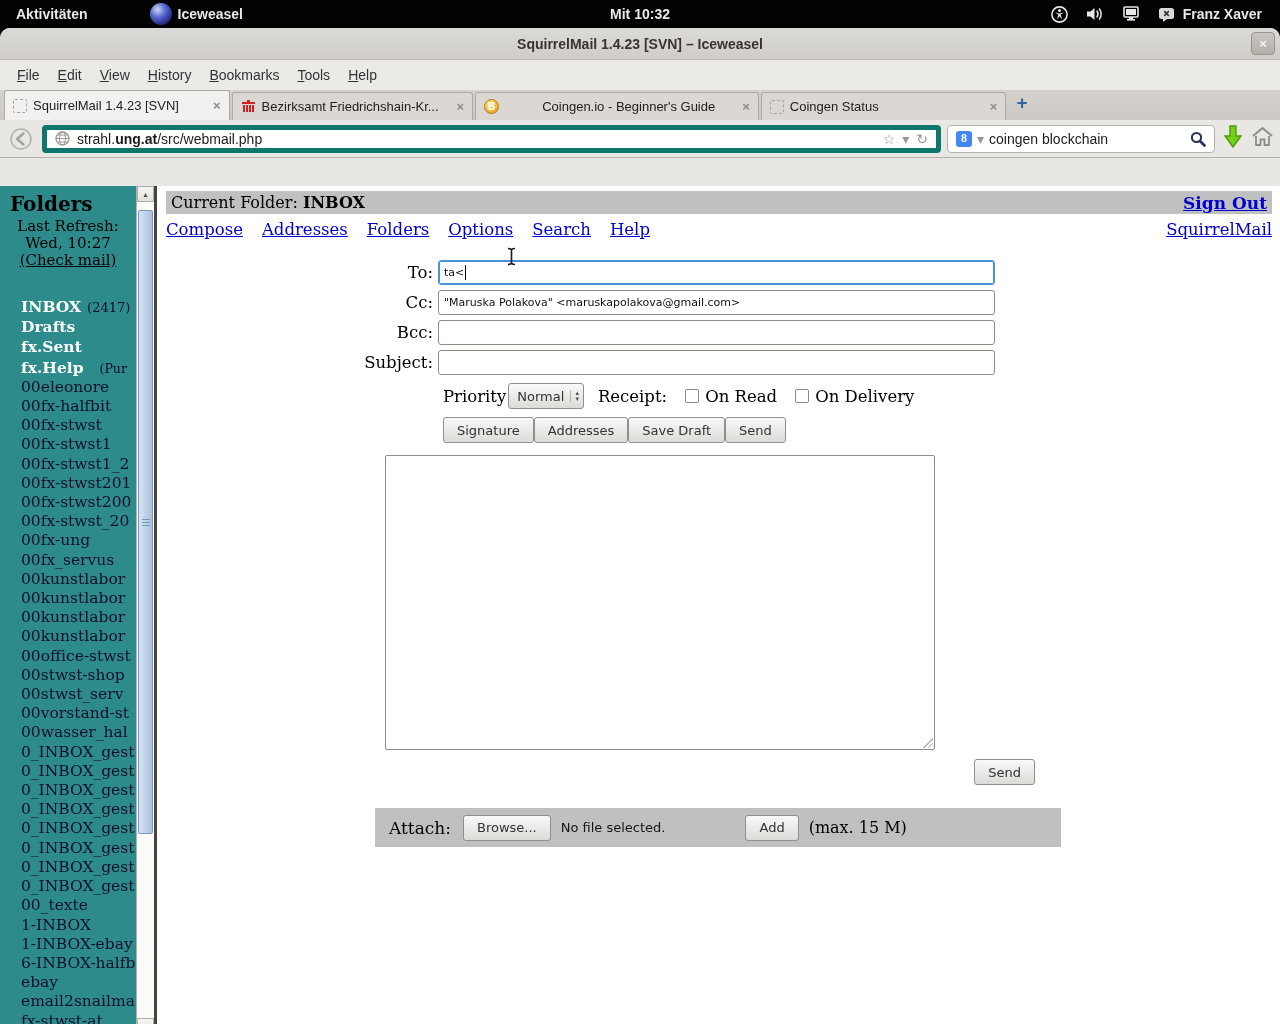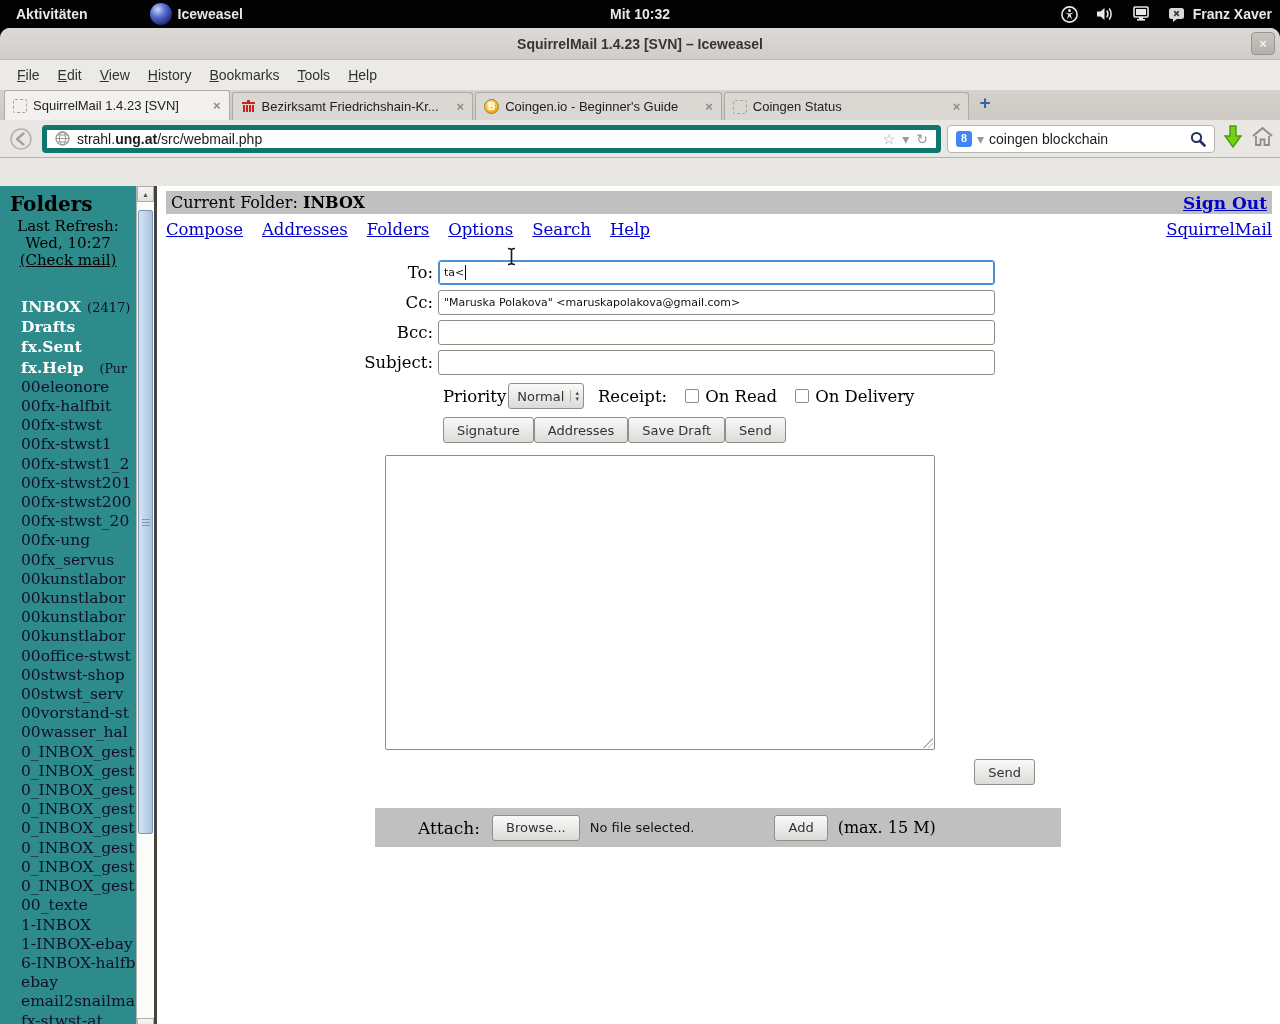--- a/index.html
+++ b/index.html
@@ -8,21 +8,21 @@
   .screen { position:relative; width:1280px; height:1024px; }
 
   
   .gnome-bar { position:absolute; left:0; top:0; width:1280px; height:28px; background:#030303;
     color:#e8e8e8; display:flex; align-items:center; font-size:14px; font-weight:bold; }
   .gb-activities { margin-left:16px; }
   .gb-app { display:flex; align-items:center; margin-left:62px; gap:6px; }
   .iceweasel-orb { width:22px; height:22px; border-radius:50%;
     background:radial-gradient(circle at 35% 30%, #cdd8f0 0%, #5a6fd4 35%, #20267c 75%, #0a0c33 100%); }
   .gb-clock { position:absolute; left:50%; transform:translateX(-50%); }
-  .gb-right { position:absolute; right:8px; display:flex; align-items:center; gap:18px; }
+  .gb-right { position:absolute; right:18px; display:flex; align-items:center; gap:18px; }
   .gb-right svg { display:block; }
   .gb-user { display:flex; align-items:center; gap:8px; }
 
   
   .window { position:absolute; left:0; top:28px; width:1280px; height:996px;
     background:#e9e7e4; border-radius:10px 10px 0 0; }
   .titlebar { position:relative; height:32px; border-radius:10px 10px 0 0;
     background:linear-gradient(#dcdad7,#d0cdc9); display:flex; align-items:center; justify-content:center;
     border-bottom:1px solid #bcb9b4; }
   .titlebar .title { font-size:14px; font-weight:bold; color:#38342e; }
@@ -32,21 +32,21 @@
 
   .menubar { height:30px; display:flex; align-items:center; background:#eceae7; padding-left:8px; }
   .menu-item { display:inline-block; padding:4px 9px; font-size:14px; color:#2e3436; }
   .menu-item::first-letter { text-decoration:underline; }
 
   .tabbar { height:30px; background:linear-gradient(#d5d2ce,#ccc9c4); display:flex; align-items:flex-end; padding-left:4px; }
   .tab { height:28px; display:flex; align-items:center; gap:6px; padding:0 8px; font-size:13px; color:#23211e;
     border:1px solid #aeaaa4; border-bottom:none; border-radius:3px 3px 0 0; background:#dbd8d4; margin-right:2px; }
   .tab.active { background:#f2f1ef; height:30px; }
   .tab .tlabel { white-space:nowrap; overflow:hidden; }
-  .tab1 .tlabel { width:170px; } .tab2 .tlabel { width:185px; } .tab3 .tlabel { width:190px; } .tab4 .tlabel { width:190px; }
+  .tab1 .tlabel { width:170px; } .tab2 .tlabel { width:185px; } .tab3 .tlabel { width:190px;margin-left:37px; } .tab4 .tlabel { width:190px; }
   .tab-close { color:#8d8a85; font-size:13px; font-weight:bold; margin-left:4px; }
   .ph-icon { width:14px; height:14px; border:1px dashed #a5a29c; border-radius:2px; flex:0 0 14px; }
   .coin-icon { width:15px; height:15px; border-radius:50%; flex:0 0 15px;
     background:radial-gradient(circle at 40% 35%, #ffe9a8, #f0b429 65%, #c98d12); border:1px solid #b07c10;
     color:#fff; font-size:10px; font-weight:bold; display:flex; align-items:center; justify-content:center; }
   .newtab-btn { color:#3465a4; font-size:19px; font-weight:bold; padding:0 8px 4px 8px; align-self:center; }
 
   .navrow { height:38px; background:#e9e7e4; display:flex; align-items:center; padding:0 6px; gap:6px;
     border-bottom:1px solid #b5b2ad; }
   .back-btn { width:30px; height:28px; display:flex; align-items:center; justify-content:center; }
@@ -127,21 +127,21 @@
 
   .body-textarea { position:relative; margin:8px 0 0 225px; width:550px; height:295px;
     border:1px solid #8f8c86; border-radius:2px; background:#fff; }
   .resize-grip { position:absolute; right:1px; bottom:1px; width:10px; height:10px;
     background:
       linear-gradient(135deg, transparent 50%, #b5b2ad 50%, #b5b2ad 57%, transparent 57%,
       transparent 71%, #b5b2ad 71%, #b5b2ad 78%, transparent 78%) ; }
   .send-row { margin-top:9px; width:875px; display:flex; justify-content:flex-end; }
 
   .attach-bar { margin:23px 0 0 215px; width:686px; height:39px; background:#c0c0c0;
-    display:flex; align-items:center; padding-left:43px; font-size:17px; }
+    display:flex; align-items:center; padding-left:14px; font-size:17px; }
   .attach-bar .gtk-btn { margin-left:12px; }
   .nofile { font-family:"DejaVu Sans","Liberation Sans",sans-serif; font-size:13px; margin-left:10px; color:#141414; }
   .add-btn { margin-left:80px !important; }
   .maxsize { margin-left:10px; font-size:16px; }
 
   
   .ibeam { position:absolute; left:505px; top:247px; width:13px; height:19px; }
 </style>
 </head>
 <body>

